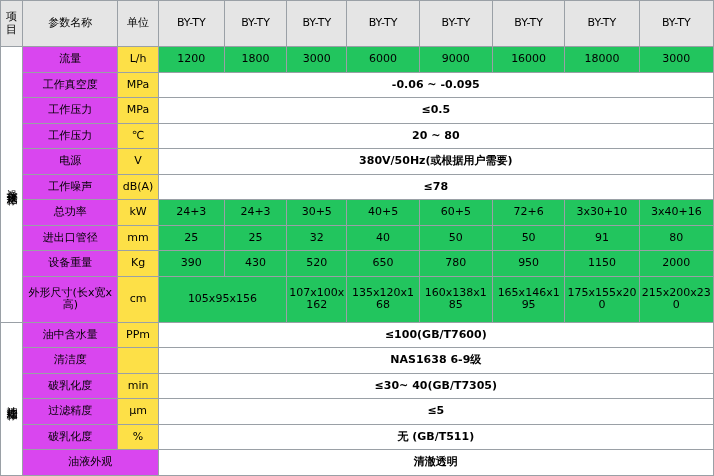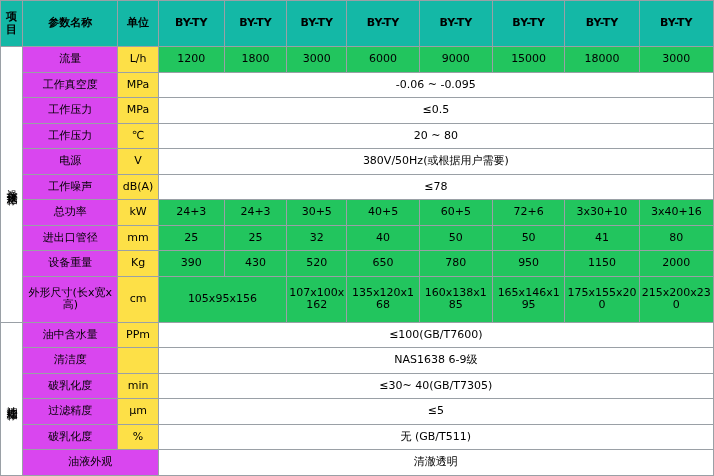--- a/index.html
+++ b/index.html
@@ -23,22 +23,22 @@
     border: 1px solid #9aa0a6;
     font-size: 11px;
     color: #000000;
     text-align: center;
     vertical-align: middle;
     padding: 1px 2px;
     line-height: 1.15;
     word-break: break-all;
   }
   td.header-cell {
-    background: #14b8a6;
-    font-weight: bold;
+    background: #e5e5e5;
+    font-weight: normal;
   }
   td.group-cell {
     background: #ffffff;
     font-weight: normal;
     width: 20px;
     font-size: 11px;
     line-height: 1.25;
   }
   td.name-cell {
     background: #d946ef;
@@ -47,20 +47,21 @@
     padding-right: 3px;
   }
   td.unit-cell {
     background: #fde047;
   }
   td.value-cell {
     background: #22c55e;
   }
   td.span-cell {
     background: #ffffff;
+    font-weight: bold;
   }
   .vertical-label {
     writing-mode: vertical-rl;
     text-orientation: upright;
     display: inline-block;
     letter-spacing: 1px;
     line-height: 1.2;
   }
   .small-unit {
     font-size: 10px;
@@ -103,21 +104,21 @@
       <td class="group-cell" rowspan="10">
         <span class="vertical-label">设备技术指标</span>
       </td>
       <td class="name-cell">流量</td>
       <td class="unit-cell">L/h</td>
       <td class="value-cell">1200</td>
       <td class="value-cell">1800</td>
       <td class="value-cell">3000</td>
       <td class="value-cell">6000</td>
       <td class="value-cell">9000</td>
-      <td class="value-cell">15000</td>
+      <td class="value-cell">16000</td>
       <td class="value-cell">18000</td>
       <td class="value-cell">3000</td>
     </tr>
 
     <tr>
       <td class="name-cell">工作真空度</td>
       <td class="unit-cell">MPa</td>
       <td class="span-cell" colspan="8">-0.06 ~ -0.095</td>
     </tr>
 
@@ -160,21 +161,21 @@
 
     <tr>
       <td class="name-cell">进出口管径</td>
       <td class="unit-cell">mm</td>
       <td class="value-cell">25</td>
       <td class="value-cell">25</td>
       <td class="value-cell">32</td>
       <td class="value-cell">40</td>
       <td class="value-cell">50</td>
       <td class="value-cell">50</td>
-      <td class="value-cell">41</td>
+      <td class="value-cell">91</td>
       <td class="value-cell">80</td>
     </tr>
 
     <tr>
       <td class="name-cell">设备重量</td>
       <td class="unit-cell">Kg</td>
       <td class="value-cell">390</td>
       <td class="value-cell">430</td>
       <td class="value-cell">520</td>
       <td class="value-cell">650</td>

